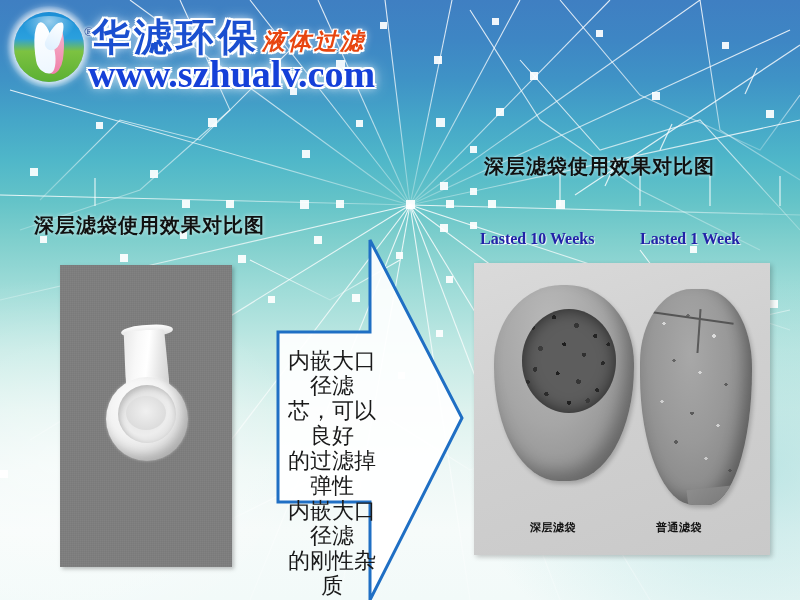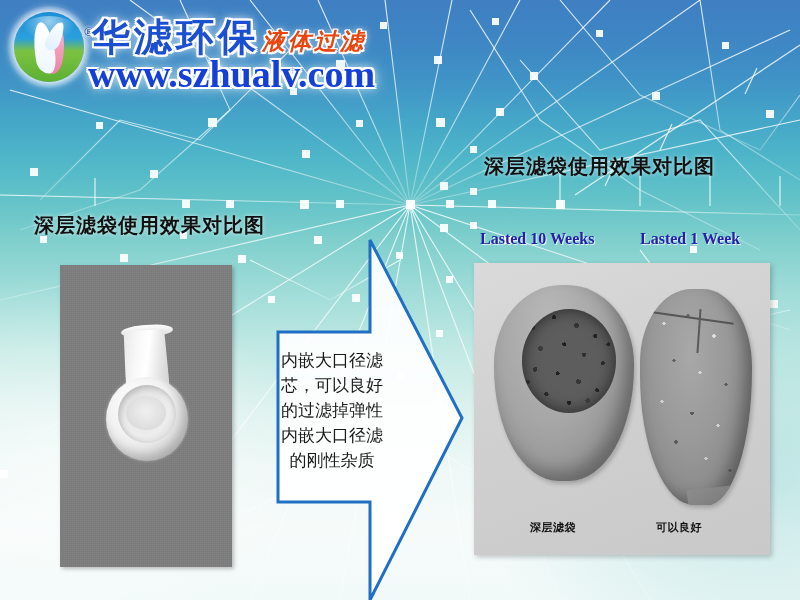--- a/index.html
+++ b/index.html
@@ -270,21 +270,21 @@
     font-family:"DejaVu Sans", sans-serif;font-weight:bold;font-size:11px;
     color:#111;letter-spacing:.5px;white-space:nowrap;
   }
   #photo-lbl-left{left:56px;}
   #photo-lbl-right{left:182px;}
 
   
   #arrowsvg{position:absolute;left:0;top:0;width:800px;height:600px;z-index:5;}
   .arrow-text{
     position:absolute;left:280px;top:348px;width:104px;
-    font-family:"DejaVu Sans", sans-serif;font-size:17px;line-height:25px;
+    font-family:"DejaVu Sans", sans-serif;font-size:22px;line-height:25px;
     color:#1a1a1a;text-align:center;letter-spacing:0px;
     z-index:7;
   }
 </style>
 </head>
 <body>
 
 <div id="slide">
 
   <svg id="netsvg" class="layer" viewBox="0 0 800 600">
@@ -443,21 +443,21 @@
       <div class="bagA-hole">
         <div class="grit"></div>
       </div>
       <div class="bagB">
         <div class="speck"></div>
         <div class="crack"></div>
         <div class="crack2"></div>
         <div class="tail"></div>
       </div>
       <div class="photo-lbl" id="photo-lbl-left">深层滤袋</div>
-      <div class="photo-lbl" id="photo-lbl-right">可以良好</div>
+      <div class="photo-lbl" id="photo-lbl-right">普通滤袋</div>
     </div>
 
     <div class="arrow-text">
       <div>内嵌大口径滤</div>
       <div>芯，可以良好</div>
       <div>的过滤掉弹性</div>
       <div>内嵌大口径滤</div>
       <div>的刚性杂质</div>
     </div>
 

